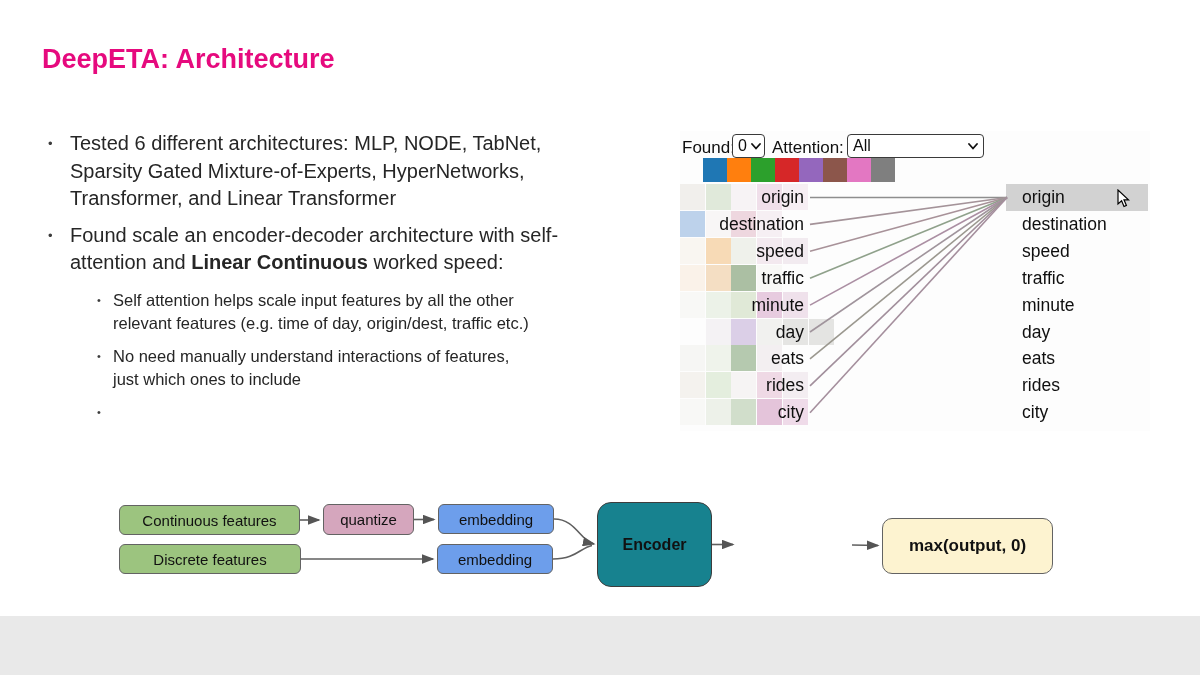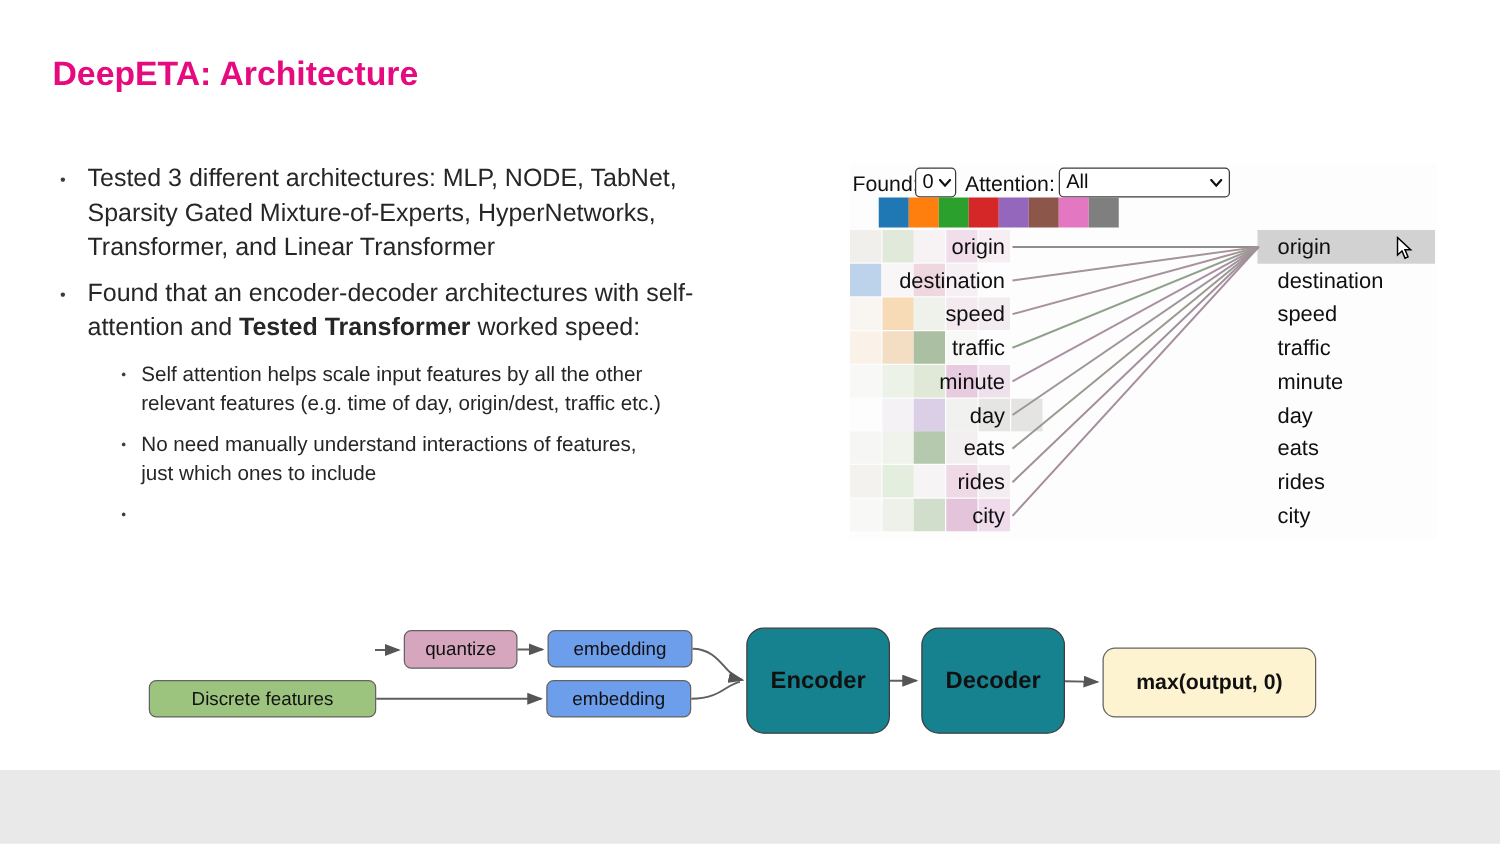--- a/index.html
+++ b/index.html
@@ -44,46 +44,46 @@
 
   
   .diagram{position:absolute;left:110px;top:495px;width:950px;height:105px;}
   .dnode{position:absolute;border:1.5px solid #636363;display:flex;align-items:center;
          justify-content:center;font-size:15px;color:#111;box-sizing:border-box;z-index:2;}
   .dn-continuous{left:9px;top:10px;width:181px;height:30px;border-radius:6px;}
   .dn-quantize{left:213px;top:9px;width:91px;height:31px;border-radius:6px;}
   .dn-emb1{left:328px;top:9px;width:116px;height:30px;border-radius:6px;}
   .dn-discrete{left:9px;top:49px;width:182px;height:30px;border-radius:6px;}
   .dn-emb2{left:327px;top:49px;width:116px;height:30px;border-radius:6px;}
-  .dn-big{font-weight:bold;font-size:19px;border-radius:14px;border-color:#3d3d3d;}
+  .dn-big{font-weight:bold;font-size:16px;border-radius:14px;border-color:#3d3d3d;}
   .dn-encoder{left:487px;top:7px;width:115px;height:85px;}
   .dn-decoder{left:627px;top:7px;width:115px;height:85px;}
   .dn-max{left:772px;top:23px;width:171px;height:56px;border-radius:10px;font-weight:bold;font-size:17px;}
   #diag-arrows{position:absolute;left:0;top:0;z-index:1;pointer-events:none;}
 
   .page-num{position:absolute;left:42px;top:645px;font-size:12px;color:#9b9b9b;}
 </style>
 </head>
 <body>
 
 <div class="slide">
 
   <div class="title">DeepETA: Architecture</div>
 
   <div class="bullets">
     <div class="main-item">
       <span class="dot-main">•</span>
-      <span class="main-text">Tested 3 different architectures: MLP, NODE, TabNet,
+      <span class="main-text">Tested 6 different architectures: MLP, NODE, TabNet,
 Sparsity Gated Mixture-of-Experts, HyperNetworks,
 Transformer, and Linear Transformer</span>
     </div>
     <div class="main-item">
       <span class="dot-main">•</span>
-      <span class="main-text"><span>Found that an encoder-decoder architectures with self-
-attention and </span><b>Tested Transformer</b><span> worked speed:</span></span>
+      <span class="main-text"><span>Found scale an encoder-decoder architecture with self-
+attention and </span><b>Linear Continuous</b><span> worked speed:</span></span>
     </div>
     <div class="sub-list">
       <div class="sub-item">
         <span class="dot-sub">•</span>
         <span class="sub-text">Self attention helps scale input features by all the other
 relevant features (e.g. time of day, origin/dest, traffic etc.)</span>
       </div>
       <div class="sub-item">
         <span class="dot-sub">•</span>
         <span class="sub-text">No need manually understand interactions of features,
@@ -216,23 +216,23 @@
         </marker>
       </defs>
       <path d="M190,25 L209,25" stroke="#5f5f5f" stroke-width="1.6" fill="none" marker-end="url(#ah)"></path>
       <path d="M304,24.5 L324,24.5" stroke="#5f5f5f" stroke-width="1.6" fill="none" marker-end="url(#ah)"></path>
       <path d="M191,64 L323,64" stroke="#5f5f5f" stroke-width="1.6" fill="none" marker-end="url(#ah)"></path>
       <path d="M444,24 C466,24 470,46 484,49" stroke="#5f5f5f" stroke-width="1.6" fill="none" marker-end="url(#ah)"></path>
       <path d="M443,64 C466,64 470,53 482,50.5" stroke="#5f5f5f" stroke-width="1.6" fill="none"></path>
       <path d="M602,49.5 L623,49.5" stroke="#5f5f5f" stroke-width="1.6" fill="none" marker-end="url(#ah)"></path>
       <path d="M742,50 L768,50.5" stroke="#5f5f5f" stroke-width="1.6" fill="none" marker-end="url(#ah)"></path>
     </svg>
+    <div class="dnode dn-continuous" style="background: rgb(156, 196, 127);">Continuous features</div>
     <div class="dnode dn-quantize" style="background: rgb(213, 166, 189);">quantize</div>
     <div class="dnode dn-emb1" style="background: rgb(109, 158, 235);">embedding</div>
     <div class="dnode dn-discrete" style="background: rgb(156, 196, 127);">Discrete features</div>
     <div class="dnode dn-emb2" style="background: rgb(109, 158, 235);">embedding</div>
     <div class="dnode dn-big dn-encoder" style="background: rgb(23, 130, 143);">Encoder</div>
-    <div class="dnode dn-big dn-decoder" style="background: rgb(23, 130, 143);">Decoder</div>
     <div class="dnode dn-max" style="background: rgb(253, 243, 208);">max(output, 0)</div>
   </div>
 
   <div class="page-num">16</div>
 </div>
 
 </body></html>

